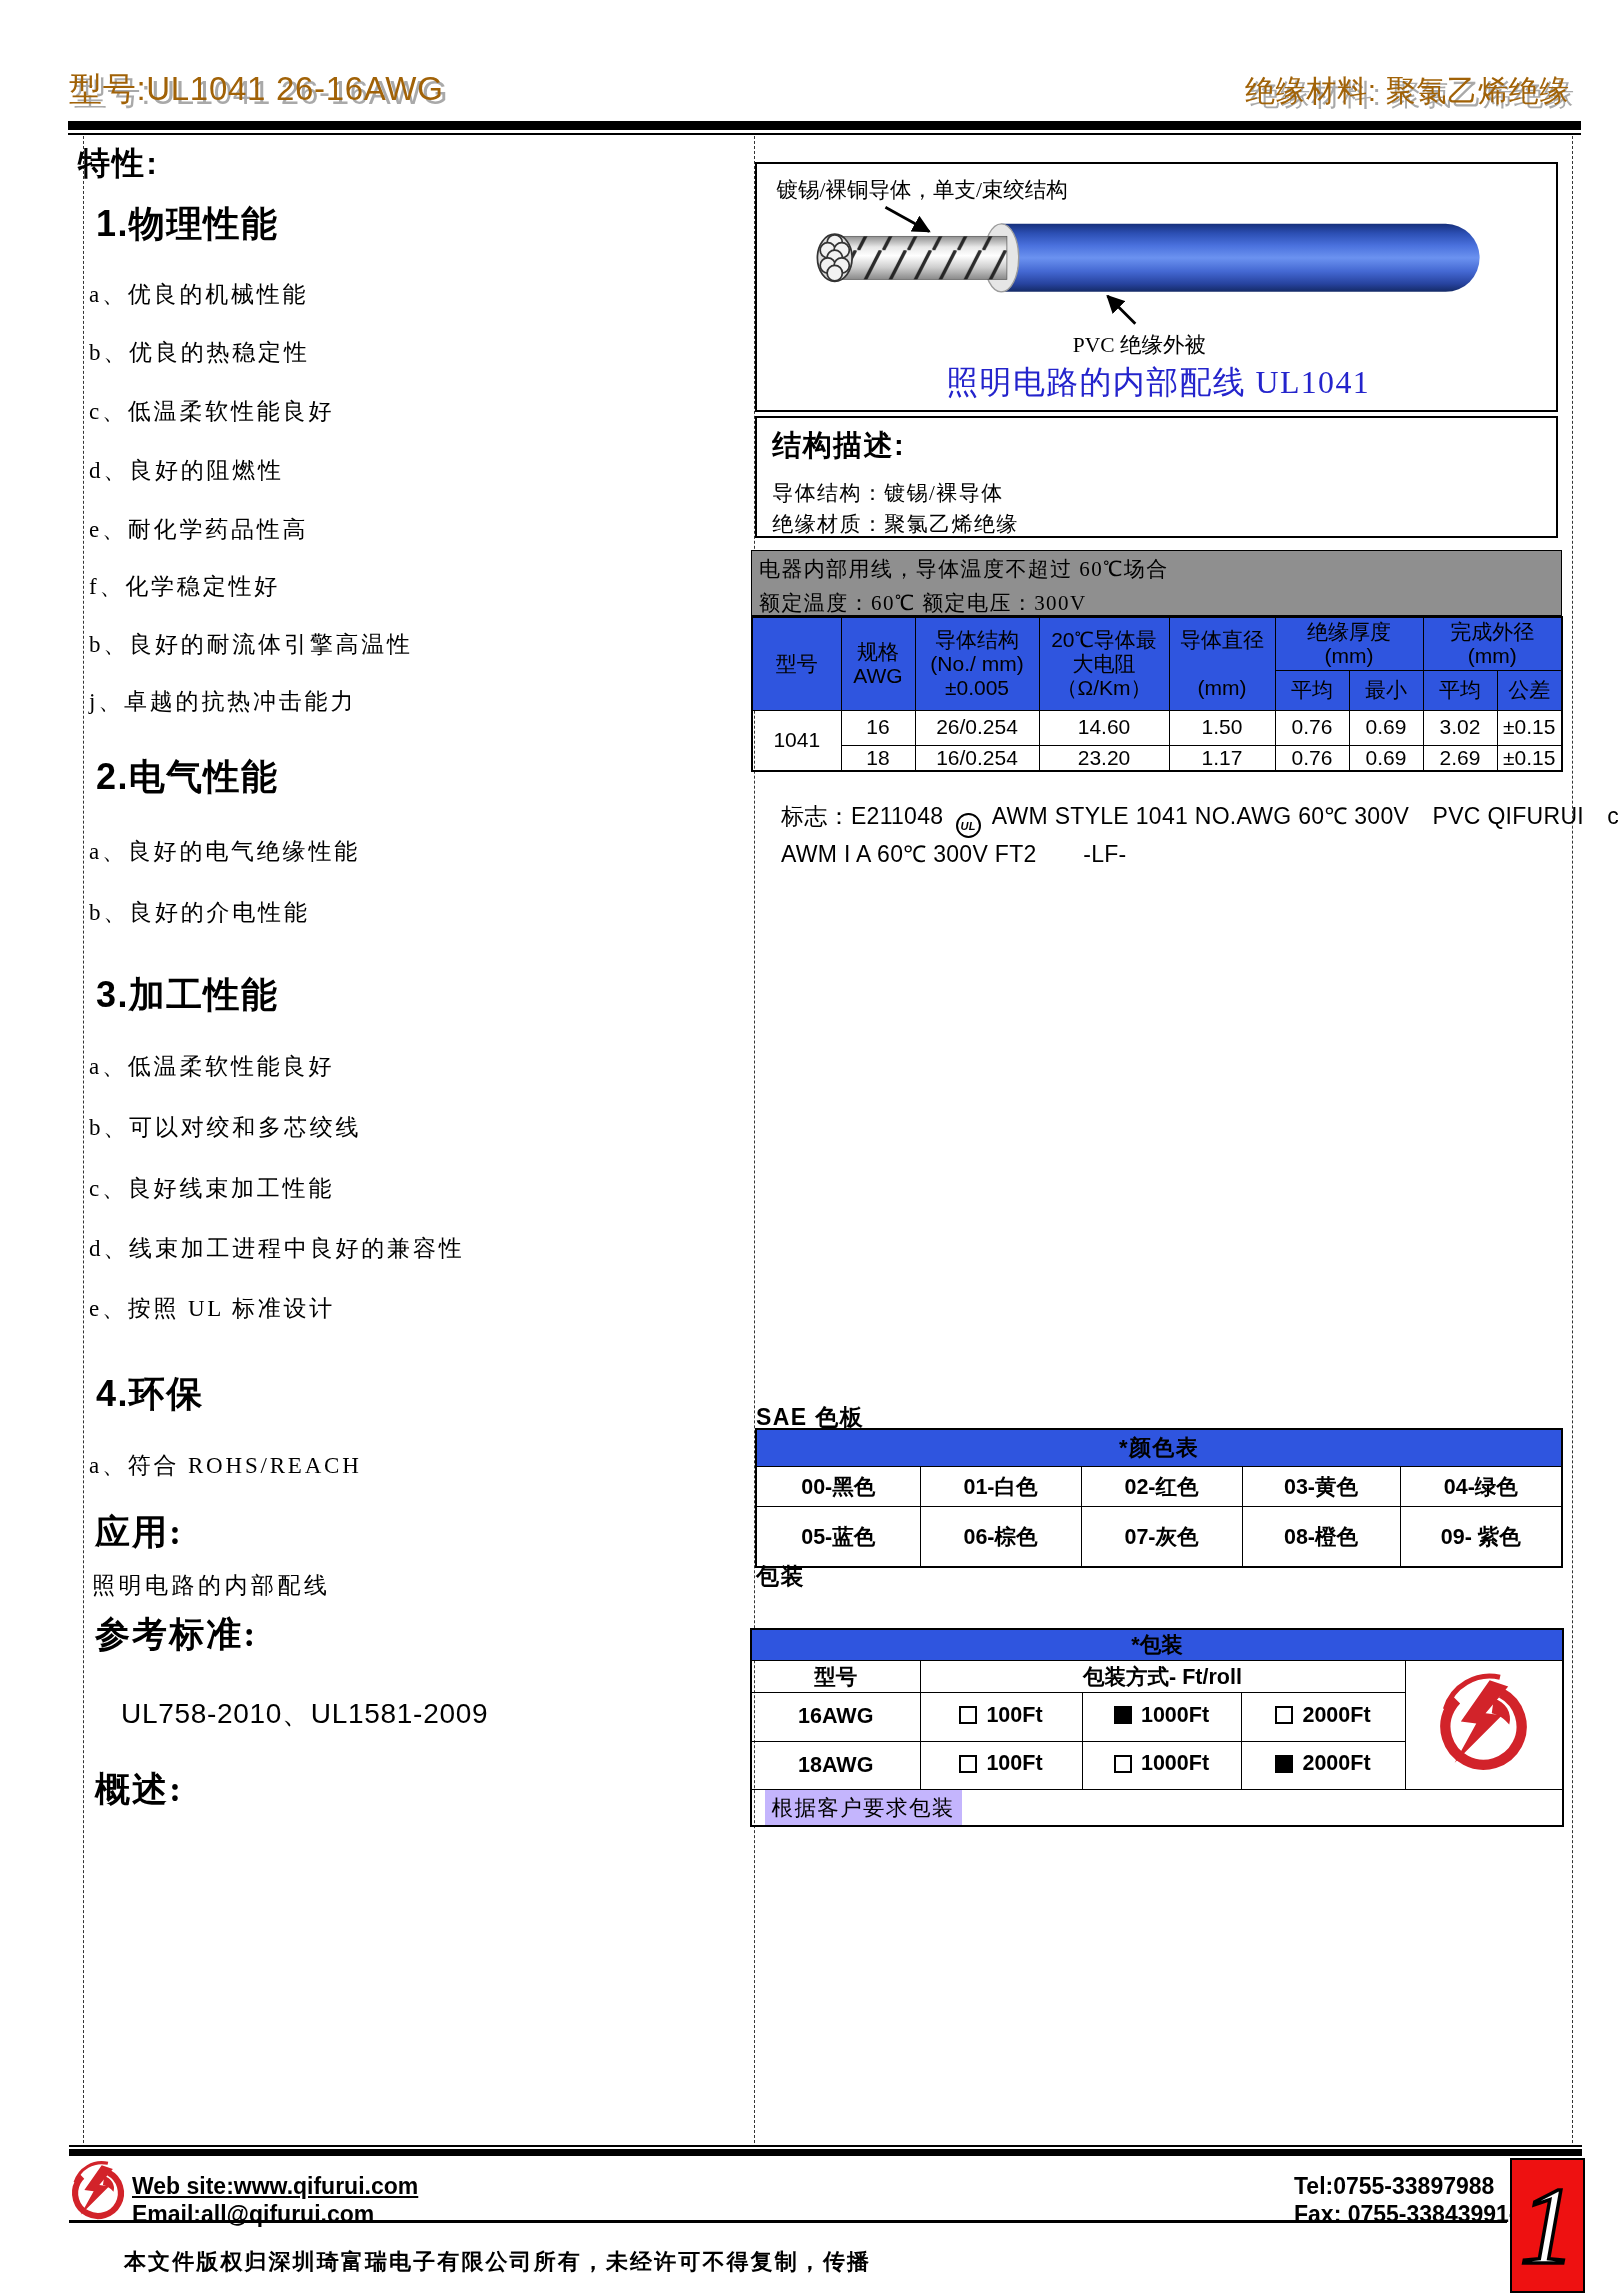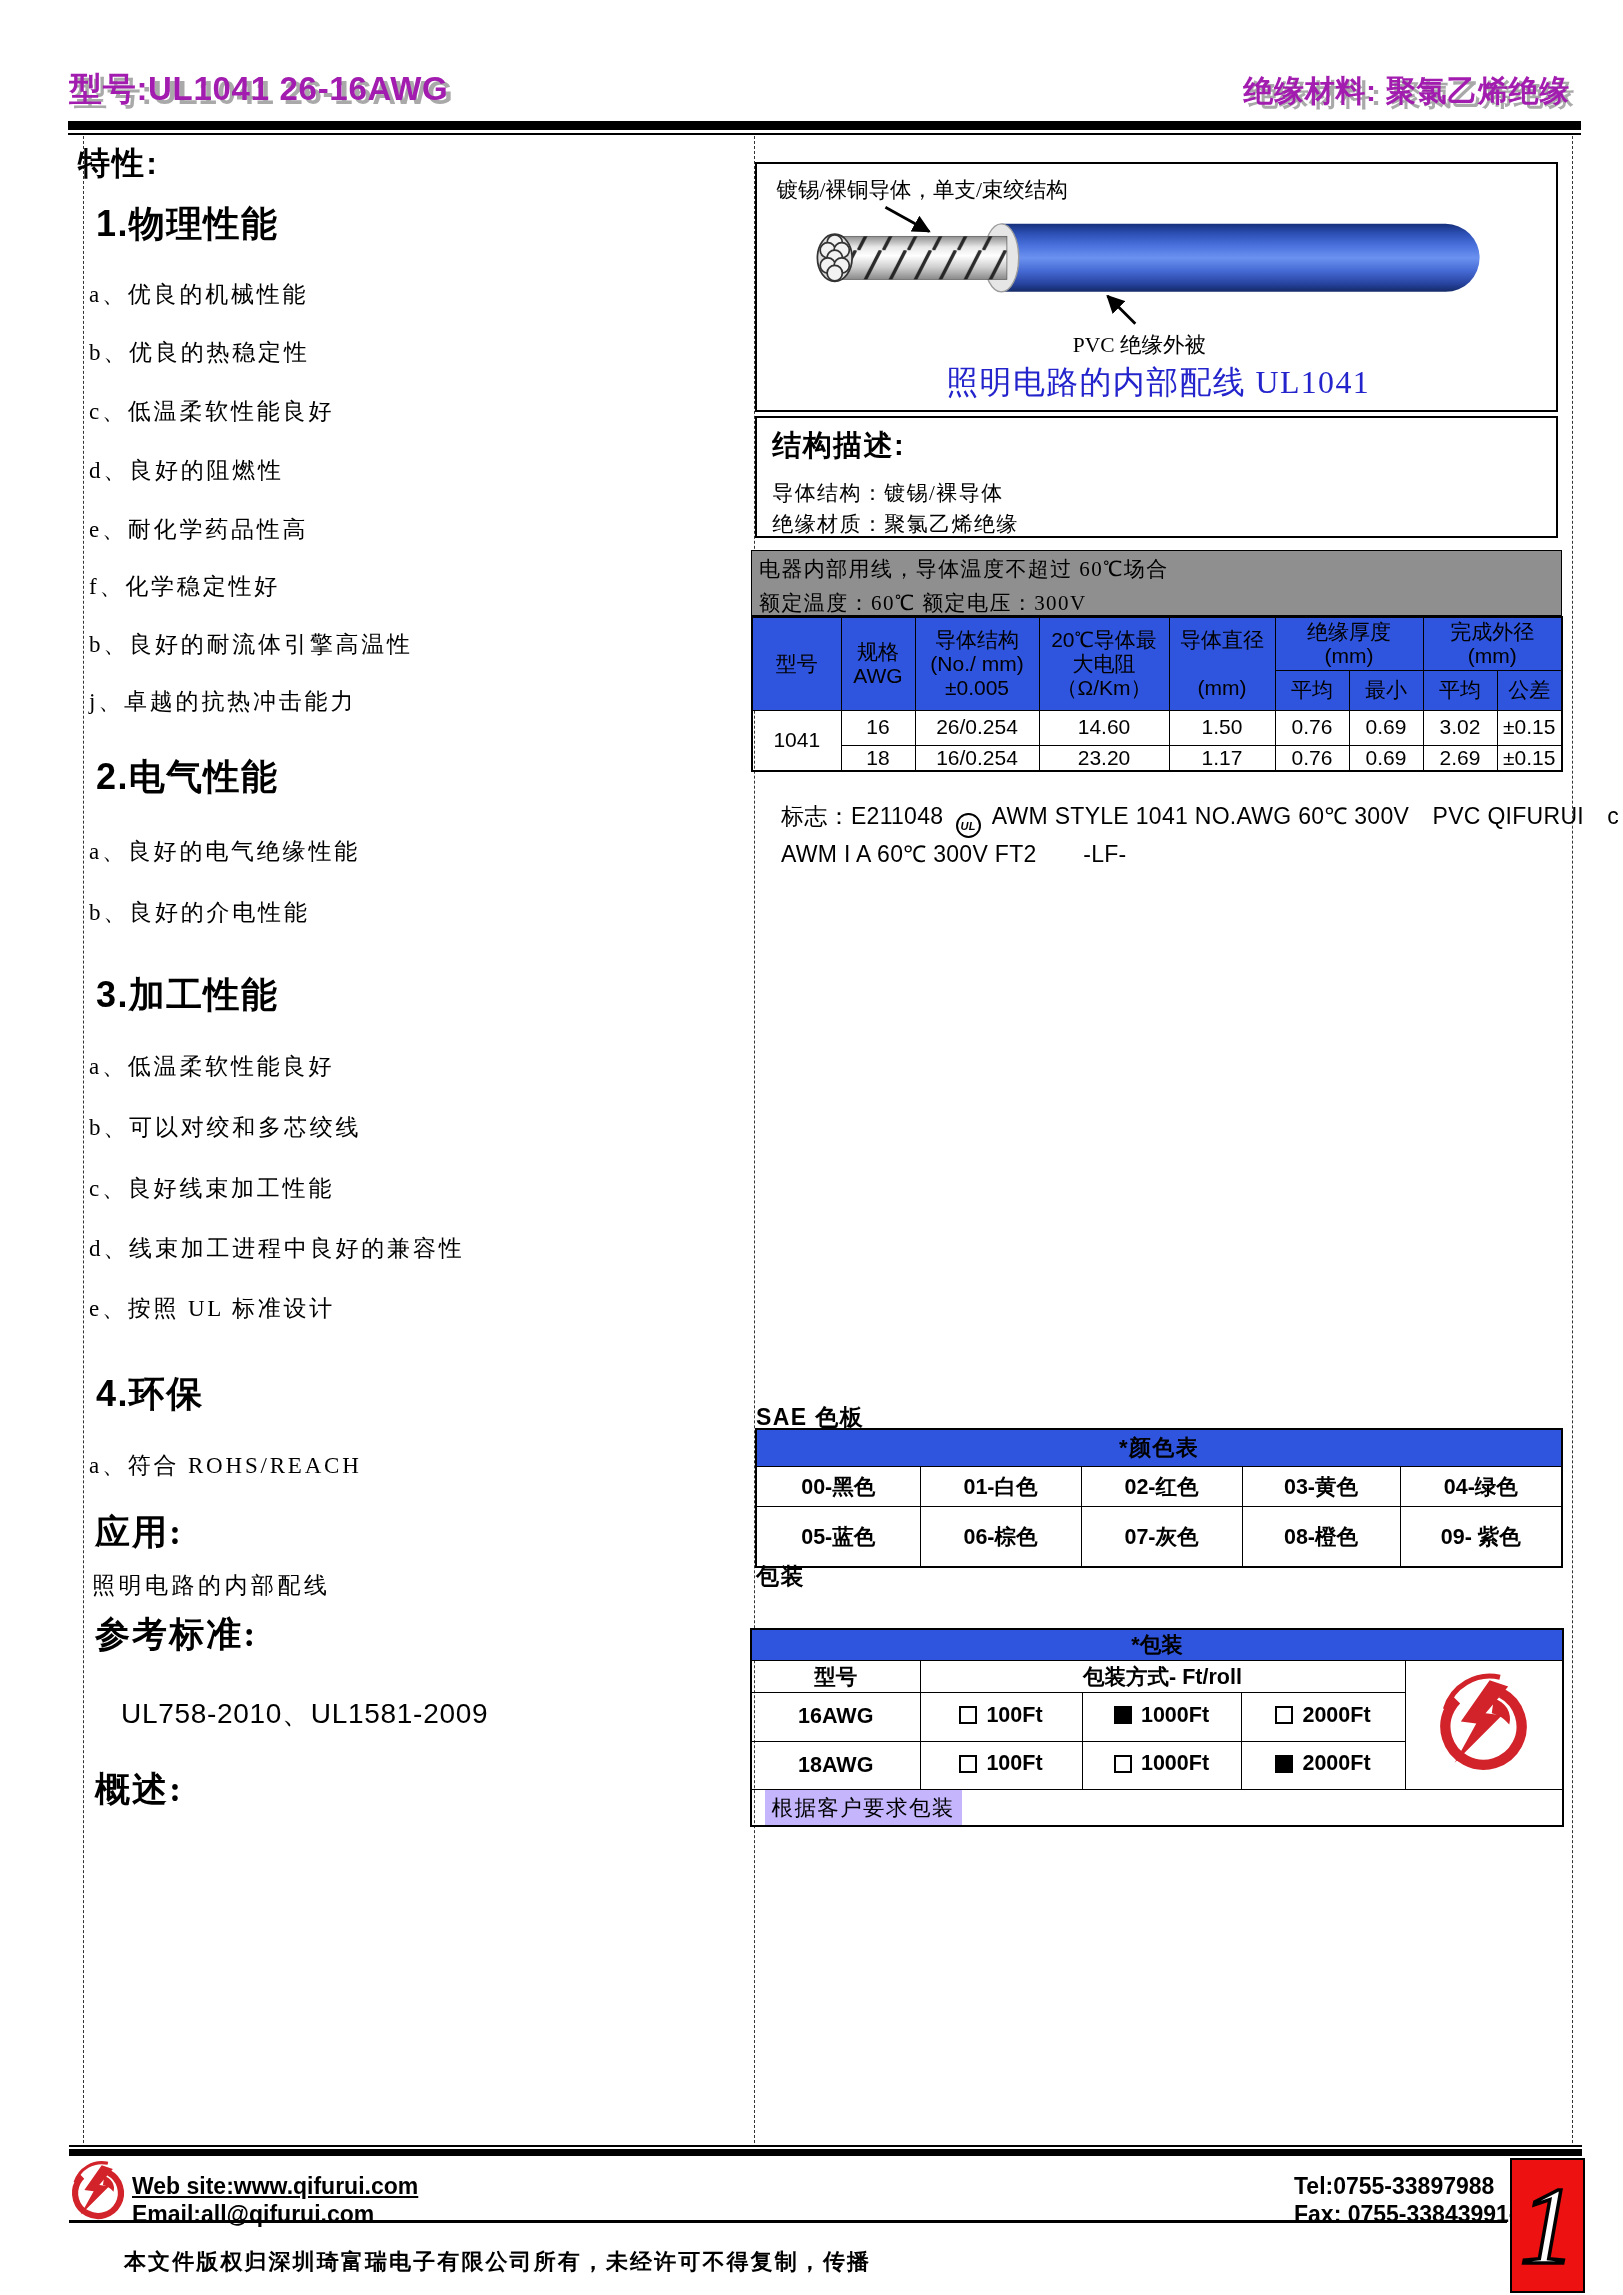--- a/index.html
+++ b/index.html
@@ -1,21 +1,21 @@
 <!DOCTYPE html>
 <html style="font-size:11px"><head>
 <meta charset="utf-8">
 <style>
   html,body{margin:0;padding:0;background:#fff;}
   .page{position:relative;width:1623px;height:2295px;background:#fff;overflow:hidden;
         font-family:"Liberation Sans",sans-serif;color:#000;}
   .abs{position:absolute;}
   .rule{position:absolute;background:#000;}
   .dashv{position:absolute;width:0;border-left:1.4px dashed #333;}
-  .hdr-title{font-weight:bold;color:#a21caf;text-shadow:4.9px 4.2px 0 #a9a9a9;letter-spacing:0.7px;
+  .hdr-title{font-weight:normal;color:#a16207;text-shadow:4.9px 4.2px 0 #a9a9a9;letter-spacing:0.7px;
              font-family:"Liberation Sans",sans-serif;white-space:nowrap;}
   .feat-title{font-size:32px;font-weight:bold;letter-spacing:2.1px;}
   .sec-head{font-size:36px;font-weight:bold;letter-spacing:1.4px;}
   .feat-item{font-size:23px;letter-spacing:2.8px;font-family:"Liberation Serif",serif;white-space:nowrap;}
   .big-serif-head{font-size:35px;font-weight:bold;font-family:"Liberation Serif",serif;letter-spacing:2.1px;}
   .app-text{font-size:23px;font-family:"Liberation Serif",serif;letter-spacing:3.5px;}
   .ref-text{font-size:28px;letter-spacing:0.7px;}
   .panel{position:absolute;border:2.1px solid #000;background:#fff;box-sizing:border-box;}
   .struct-title{font-size:29px;font-weight:bold;letter-spacing:1.4px;}
   .struct-line{font-size:21px;font-family:"Liberation Serif",serif;letter-spacing:1.4px;}

